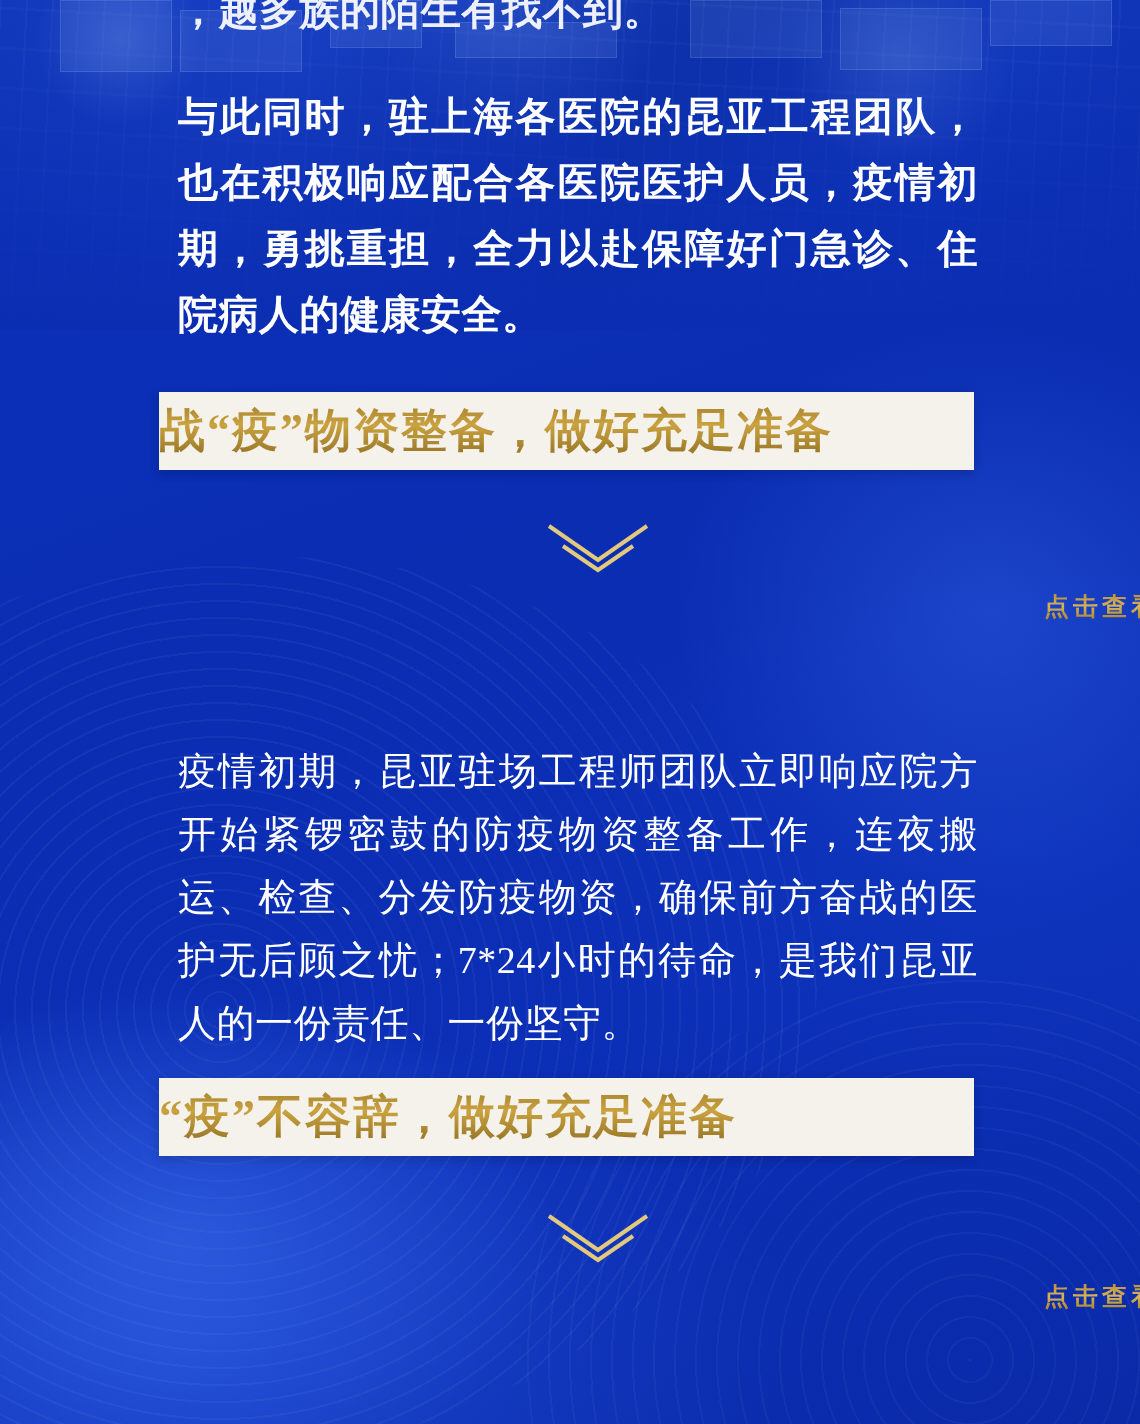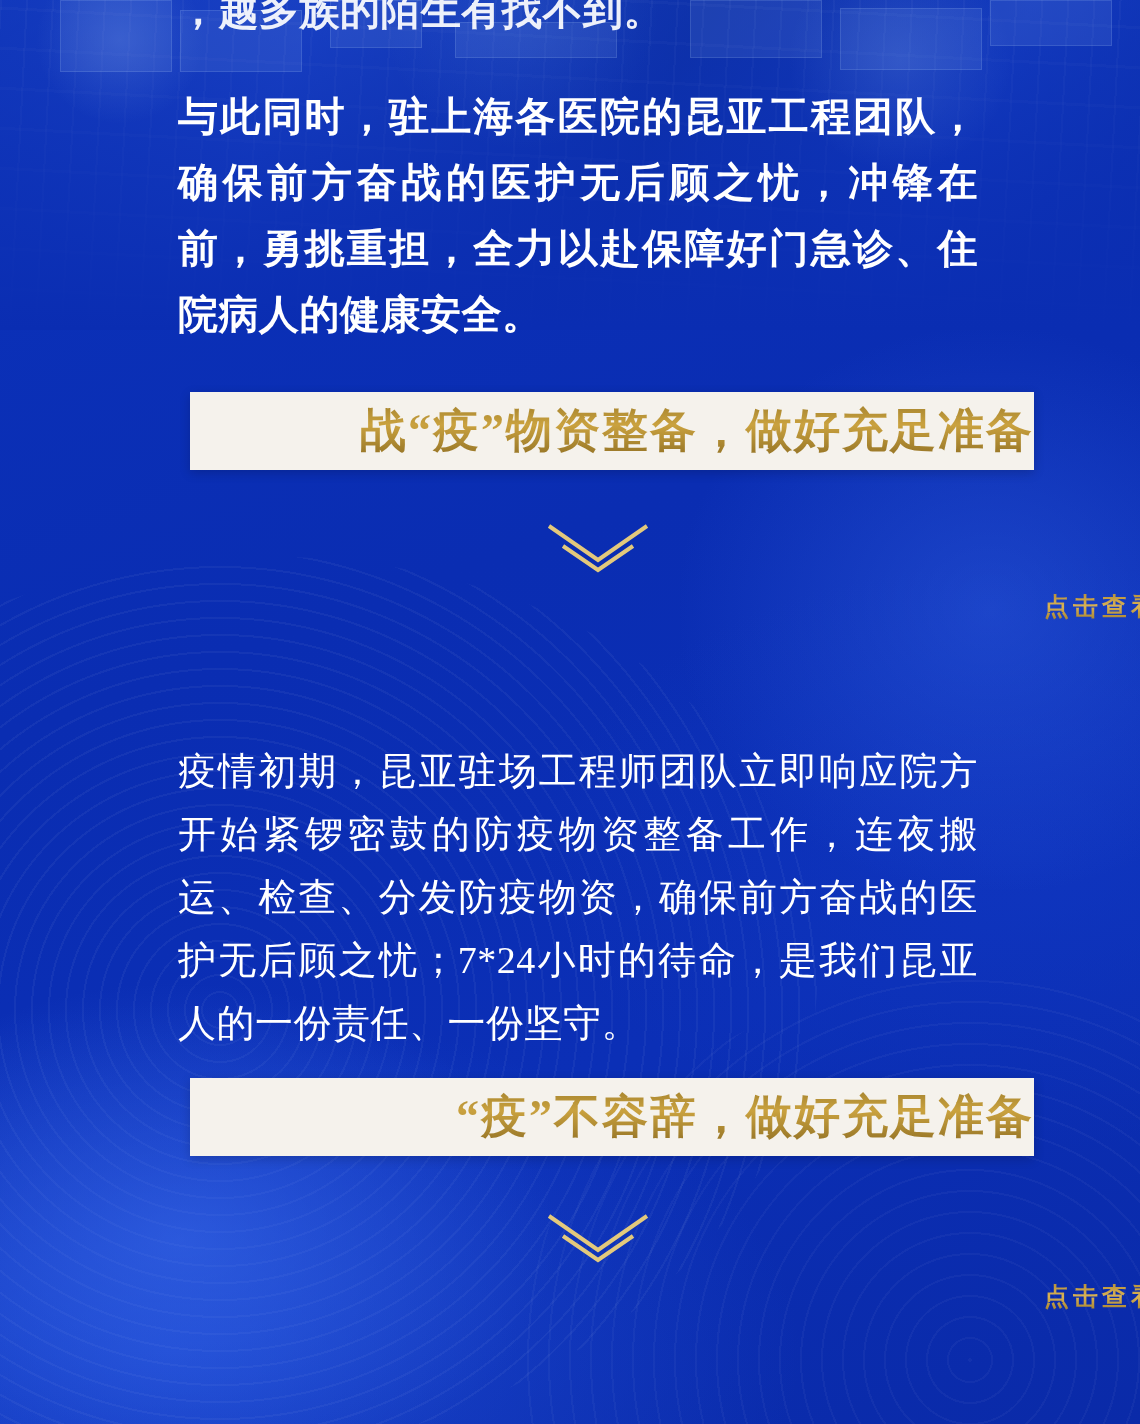--- a/index.html
+++ b/index.html
@@ -128,29 +128,28 @@
     width: 800px;
     font-size: 38px;
     line-height: 63px;
     font-weight: 400;
     text-align: justify;
   }
 
   
   .banner {
     position: absolute;
-    left: 190px;
+    left: 159px;
     width: 815px;
     height: 78px;
     background: #f5f2ec;
     display: flex;
     align-items: center;
-    justify-content: flex-end;
+    justify-content: flex-start;
     box-shadow: 0 3px 10px rgba(0,0,0,0.18);
-    padding-left: 29px;
   }
   .banner span {
     font-family: "Liberation Serif", serif;
     font-weight: 700;
     font-size: 46px;
     letter-spacing: 2px;
     background: linear-gradient(180deg, #a07f2c 0%, #caa23f 40%, #8c6c22 100%);
     -webkit-background-clip: text;
     background-clip: text;
     color: transparent;
@@ -201,21 +200,21 @@
   </div>
   <div class="glow-right"></div>
   <div class="arcs"></div>
   <div class="arcs2"></div>
   <div class="glow-left"></div>
 
   <div class="content">
 
     <div class="para para-top">，越多族的陌生有找不到。</div>
 
-    <div class="para para-1">与此同时，驻上海各医院的昆亚工程团队，确保前方奋战的医护无后顾之忧，冲锋在前，勇挑重担，全力以赴保障好门急诊、住院病人的健康安全。</div>
+    <div class="para para-1">与此同时，驻上海各医院的昆亚工程团队，也在积极响应配合各医院医护人员，疫情初期，勇挑重担，全力以赴保障好门急诊、住院病人的健康安全。</div>
 
     <div class="banner banner-1">
       <span>战“疫”物资整备，做好充足准备</span>
     </div>
 
     <div class="chev-group chev-1">
       <svg class="chev" width="110" height="56" viewBox="0 0 110 56">
         <polyline points="6,6 55,40 104,6" fill="none" stroke="#e3c97c" stroke-width="4"></polyline>
         <polyline points="20,26 55,50 90,26" fill="none" stroke="#e3c97c" stroke-width="4"></polyline>
       </svg>

